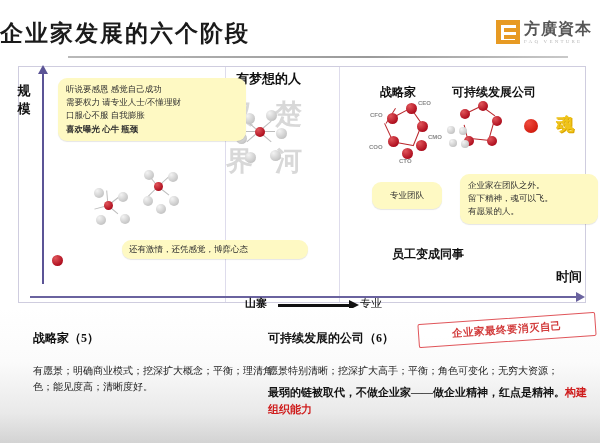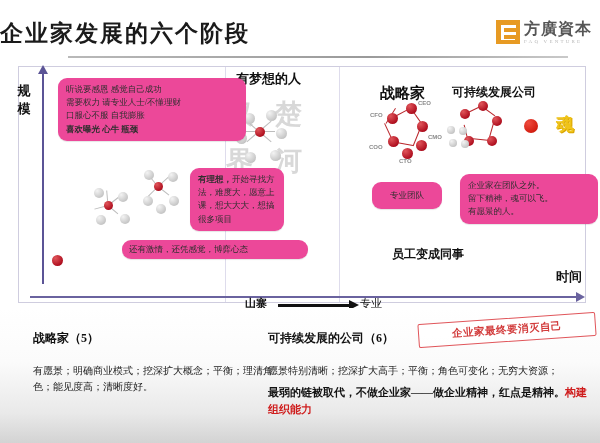--- a/index.html
+++ b/index.html
@@ -45,34 +45,34 @@
   .lbl-zhuanye{position:absolute;left:360px;top:296px;font-size:11px;font-weight:normal;color:#111;}
   .arrow-mid{position:absolute;left:278px;top:304px;width:72px;height:3px;background:#111;}
   .arrow-mid:after{content:"";position:absolute;right:-9px;top:-4px;border-top:5.5px solid transparent;
     border-bottom:5.5px solid transparent;border-left:10px solid #111;}
 
   
   .wm{position:absolute;color:#d8d8d8;font-size:27px;font-weight:bold;
     font-family:"Liberation Serif","DejaVu Serif",serif;pointer-events:none;}
 
   
-  .bubble{position:absolute;background:#ec4899;border-radius:9px;padding:5px 8px;
+  .bubble{position:absolute;background:#fef9c3;border-radius:9px;padding:5px 8px;
     font-size:8.5px;line-height:1.55;color:#2f2f2f;box-shadow:0 1px 1px rgba(0,0,0,.10);}
 
   .b1{left:58px;top:78px;width:172px;}
   .b1 .k{font-weight:bold;}
   .b2{left:190px;top:168px;width:78px;}
   .b3{left:122px;top:240px;width:172px;padding:3px 7px;}
   .b4{left:68px;top:262px;width:110px;}
   .b5{left:372px;top:182px;width:58px;text-align:center;padding:7px 6px;}
   .b6{left:460px;top:174px;width:122px;}
 
   
   .h-dream{position:absolute;left:236px;top:70px;font-size:13px;font-weight:bold;color:#111;}
-  .h-strategist{position:absolute;left:380px;top:84px;font-size:15px;font-weight:bold;color:#111;}
+  .h-strategist{position:absolute;left:380px;top:84px;font-size:12px;font-weight:bold;color:#111;}
   .h-sustain{position:absolute;left:452px;top:84px;font-size:12px;font-weight:bold;color:#111;}
   .h-staff{position:absolute;left:392px;top:246px;font-size:12px;font-weight:bold;color:#111;}
 
   
   .node{position:absolute;border-radius:50%;}
   .n-gray{background:radial-gradient(circle at 32% 28%,#f3f3f3,#c7c7c7 70%,#ababab);}
   .n-red{background:radial-gradient(circle at 32% 28%,#e0555a,#b01020 70%,#8c0b16);}
   .n-redbig{background:radial-gradient(circle at 32% 28%,#ef4b3e,#d41f12 70%,#a81408);}
   .edge{position:absolute;background:#bdbdbd;height:1px;transform-origin:0 50%;}
   .edge.r{background:#b9252a;}
@@ -221,23 +221,20 @@
   </div>
   <div class="soul">魂</div>
 
   <div class="bubble b1">
     <div>听说要感恩    感觉自己成功</div>
     <div>需要权力   请专业人士/不懂理财</div>
     <div>口服心不服    自我膨胀</div>
     <div class="k">喜欢曝光   心牛   瓶颈</div>
   </div>
 
-  <div class="bubble b2">
-    <span style="font-weight:bold">有理想，</span><span>开始寻找方法，难度大，愿意上课，想大大大，想搞很多项目</span>
-  </div>
 
   <div class="bubble b3">
     <span>还有激情，还凭感觉，博弈心态</span>
   </div>
 
 
   <div class="bubble b5">
     <span>专业团队</span>
   </div>
 

